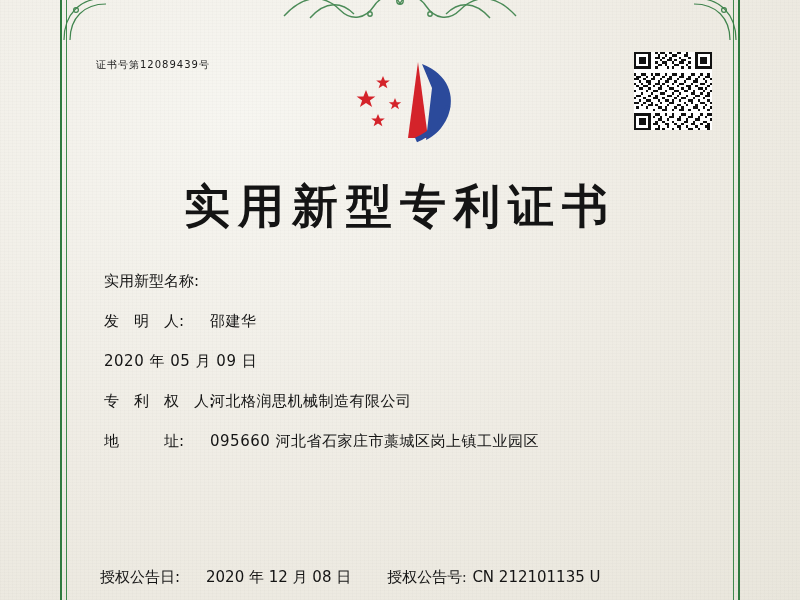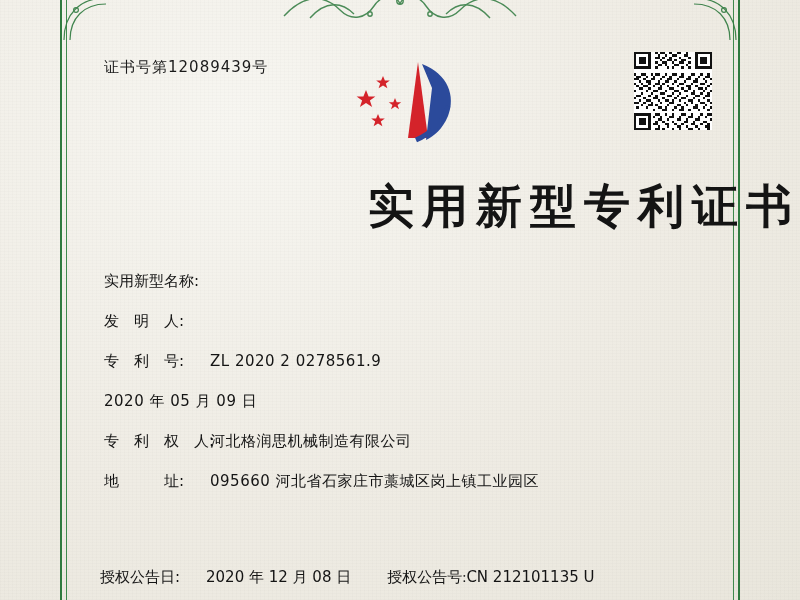--- a/index.html
+++ b/index.html
@@ -66,23 +66,23 @@
     position: absolute;
     width: 46px;
     height: 46px;
     opacity: 0.9;
   }
   .corner.tl { left: 62px; top: -4px; }
   .corner.tr { right: 62px; top: -4px; transform: scaleX(-1); }
 
   .cert-number {
     position: absolute;
-    left: 104px;
+    left: 96px;
     top: 58px;
-    font-size: 15px;
+    font-size: 10px;
     color: #1a1a1a;
     letter-spacing: 1px;
     font-family: "DejaVu Sans", "Liberation Sans", sans-serif;
   }
 
   .logo {
     position: absolute;
     left: 352px;
     top: 52px;
     width: 120px;
@@ -95,21 +95,21 @@
     top: 52px;
     width: 78px;
     height: 78px;
   }
 
   .title {
     position: absolute;
     left: 0;
     right: 0;
     top: 176px;
-    text-align: right;
+    text-align: center;
     font-size: 46px;
     letter-spacing: 8px;
     font-weight: bold;
     color: #141414;
     font-family: "DejaVu Sans", "Liberation Sans", sans-serif;
   }
 
   .fields {
     position: absolute;
     left: 104px;
@@ -136,20 +136,21 @@
     letter-spacing: 0.5px;
   }
   .dual-second {
     display: flex;
     align-items: baseline;
     margin-left: 36px;
   }
   .dual-second .field-label {
     width: auto;
     flex: 0 0 auto;
+    margin-right: 6px;
     font-family: Liberation Serif, serif;
   }
 
   .bottom-row {
     position: absolute;
     left: 100px;
     right: 90px;
     top: 568px;
     display: flex;
     font-size: 15px;
@@ -447,26 +448,23 @@
   <div class="title">实用新型专利证书</div>
 
   <div class="fields">
 
     <div class="field-row">
       <div class="field-label">实用新型名称:</div>
     </div>
 
     <div class="field-row">
       <div class="field-label">发　明　人:</div>
-    </div>
-
-    <div class="field-row">
-      <div class="field-label">专　利　号:</div>
-      <div class="field-value">ZL 2020 2 0278561.9</div>
-    </div>
+      <div class="field-value">邵建华</div>
+    </div>
+
 
     <div class="field-row">
       <div class="field-value">2020 年 05 月 09 日</div>
     </div>
 
     <div class="field-row">
       <div class="field-label">专　利　权　人:</div>
       <div class="field-value">河北格润思机械制造有限公司</div>
     </div>
 

